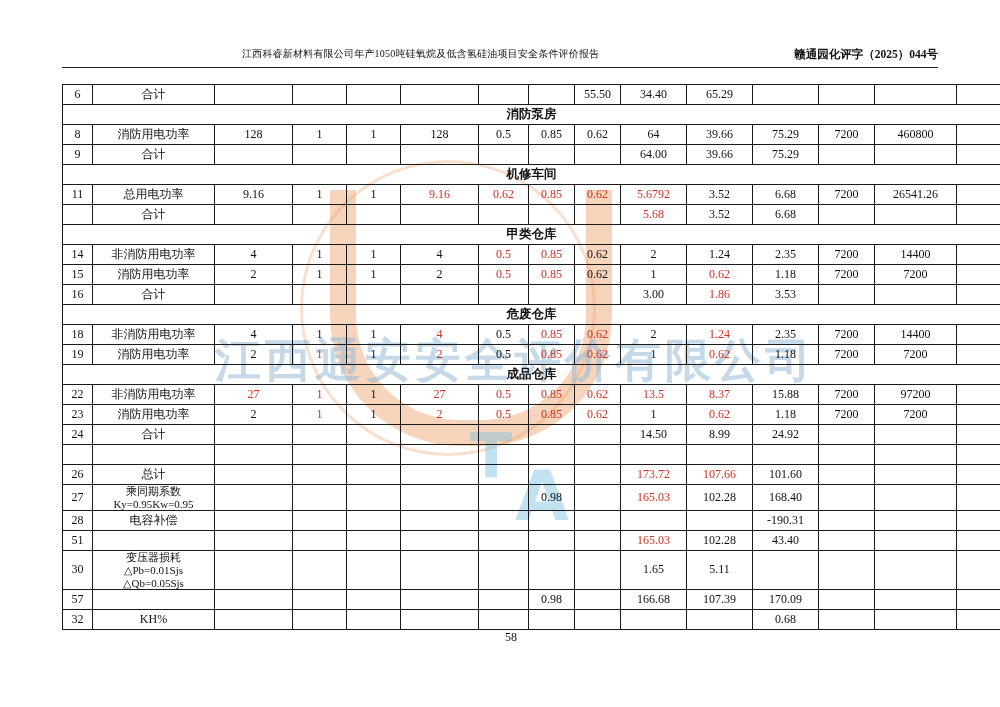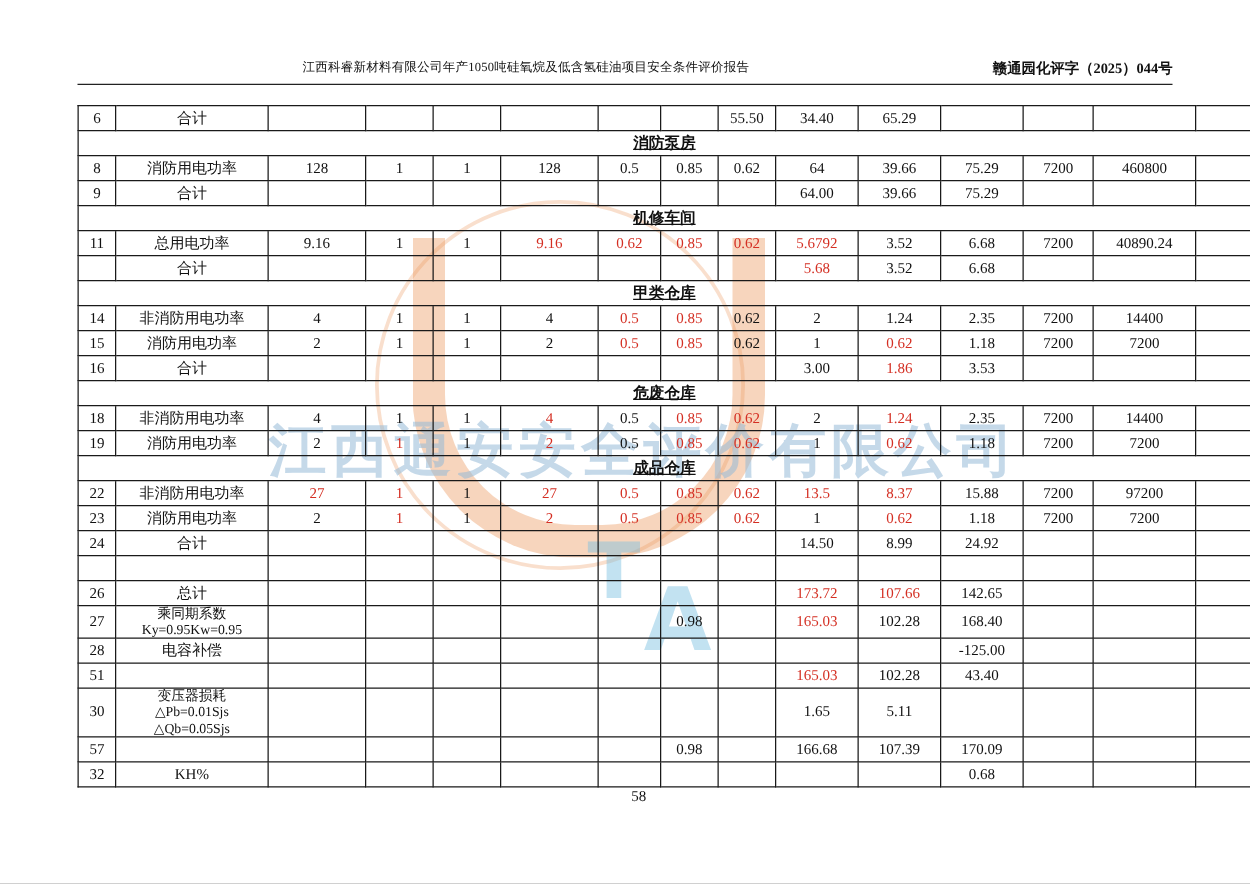--- a/index.html
+++ b/index.html
@@ -134,21 +134,20 @@
     line-height: 1.15;
     overflow: hidden;
     white-space: nowrap;
   }
   td.red { color: #d42f23; }
   td.tall { height: 38px; }
   .two-line { line-height: 1.25; font-size: 11px; }
   .section-row td {
     font-weight: bold;
     font-size: 12.5px;
-    text-decoration: underline;
   }
   .blank-row td { height: 19px; }
 
   .pagenum {
     position: absolute;
     top: 630px;
     left: 0;
     width: 1000px;
     text-align: center;
     font-size: 12px;
@@ -259,21 +258,21 @@
             <td>1</td>
             <td>1</td>
             <td class="red">9.16</td>
             <td class="red">0.62</td>
             <td class="red">0.85</td>
             <td class="red">0.62</td>
             <td class="red">5.6792</td>
             <td>3.52</td>
             <td>6.68</td>
             <td>7200</td>
-            <td>40890.24</td>
+            <td>26541.26</td>
             <td>&nbsp;</td>
           </tr>
           <tr>
             <td>&nbsp;</td>
             <td>合计</td>
             <td>&nbsp;</td>
             <td>&nbsp;</td>
             <td>&nbsp;</td>
             <td>&nbsp;</td>
             <td>&nbsp;</td>
@@ -453,21 +452,21 @@
             <td>总计</td>
             <td>&nbsp;</td>
             <td>&nbsp;</td>
             <td>&nbsp;</td>
             <td>&nbsp;</td>
             <td>&nbsp;</td>
             <td>&nbsp;</td>
             <td>&nbsp;</td>
             <td class="red">173.72</td>
             <td class="red">107.66</td>
-            <td>142.65</td>
+            <td>101.60</td>
             <td>&nbsp;</td>
             <td>&nbsp;</td>
             <td>&nbsp;</td>
           </tr>
           <tr>
             <td class="tall">27</td>
             <td class="tall two-line">乘同期系数<br>Ky=0.95Kw=0.95</td>
             <td class="tall">&nbsp;</td>
             <td class="tall">&nbsp;</td>
             <td class="tall">&nbsp;</td>
@@ -487,21 +486,21 @@
             <td>电容补偿</td>
             <td>&nbsp;</td>
             <td>&nbsp;</td>
             <td>&nbsp;</td>
             <td>&nbsp;</td>
             <td>&nbsp;</td>
             <td>&nbsp;</td>
             <td>&nbsp;</td>
             <td>&nbsp;</td>
             <td>&nbsp;</td>
-            <td>-125.00</td>
+            <td>-190.31</td>
             <td>&nbsp;</td>
             <td>&nbsp;</td>
             <td>&nbsp;</td>
           </tr>
           <tr>
             <td>51</td>
             <td>&nbsp;</td>
             <td>&nbsp;</td>
             <td>&nbsp;</td>
             <td>&nbsp;</td>

